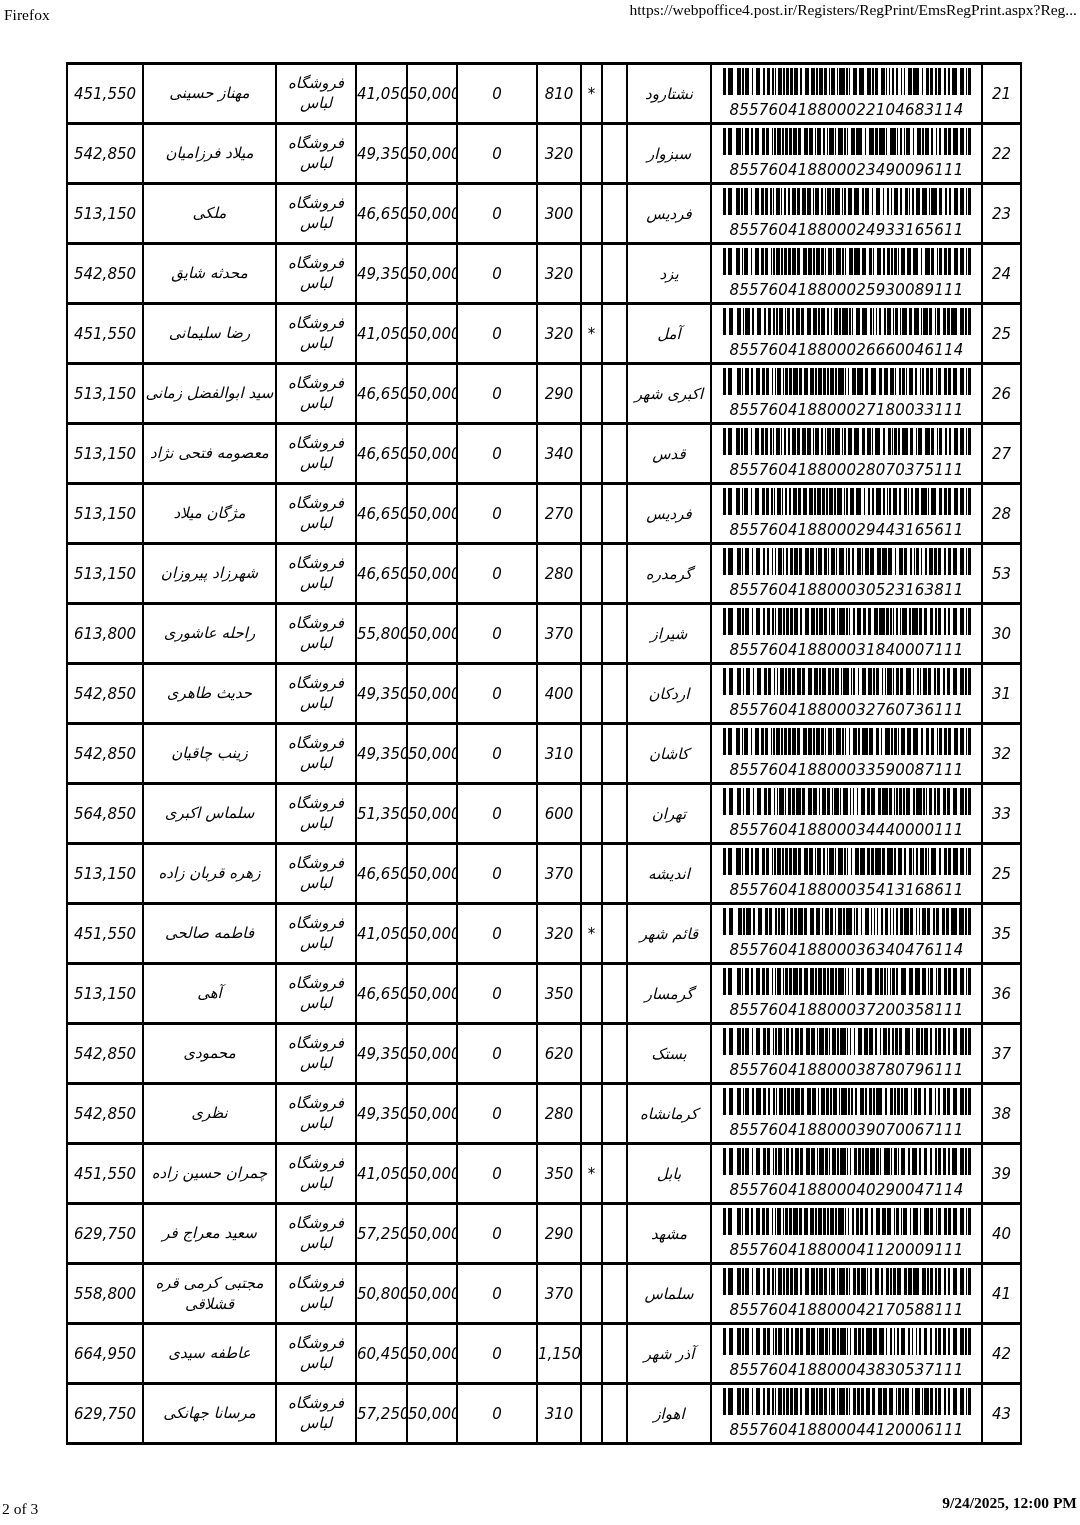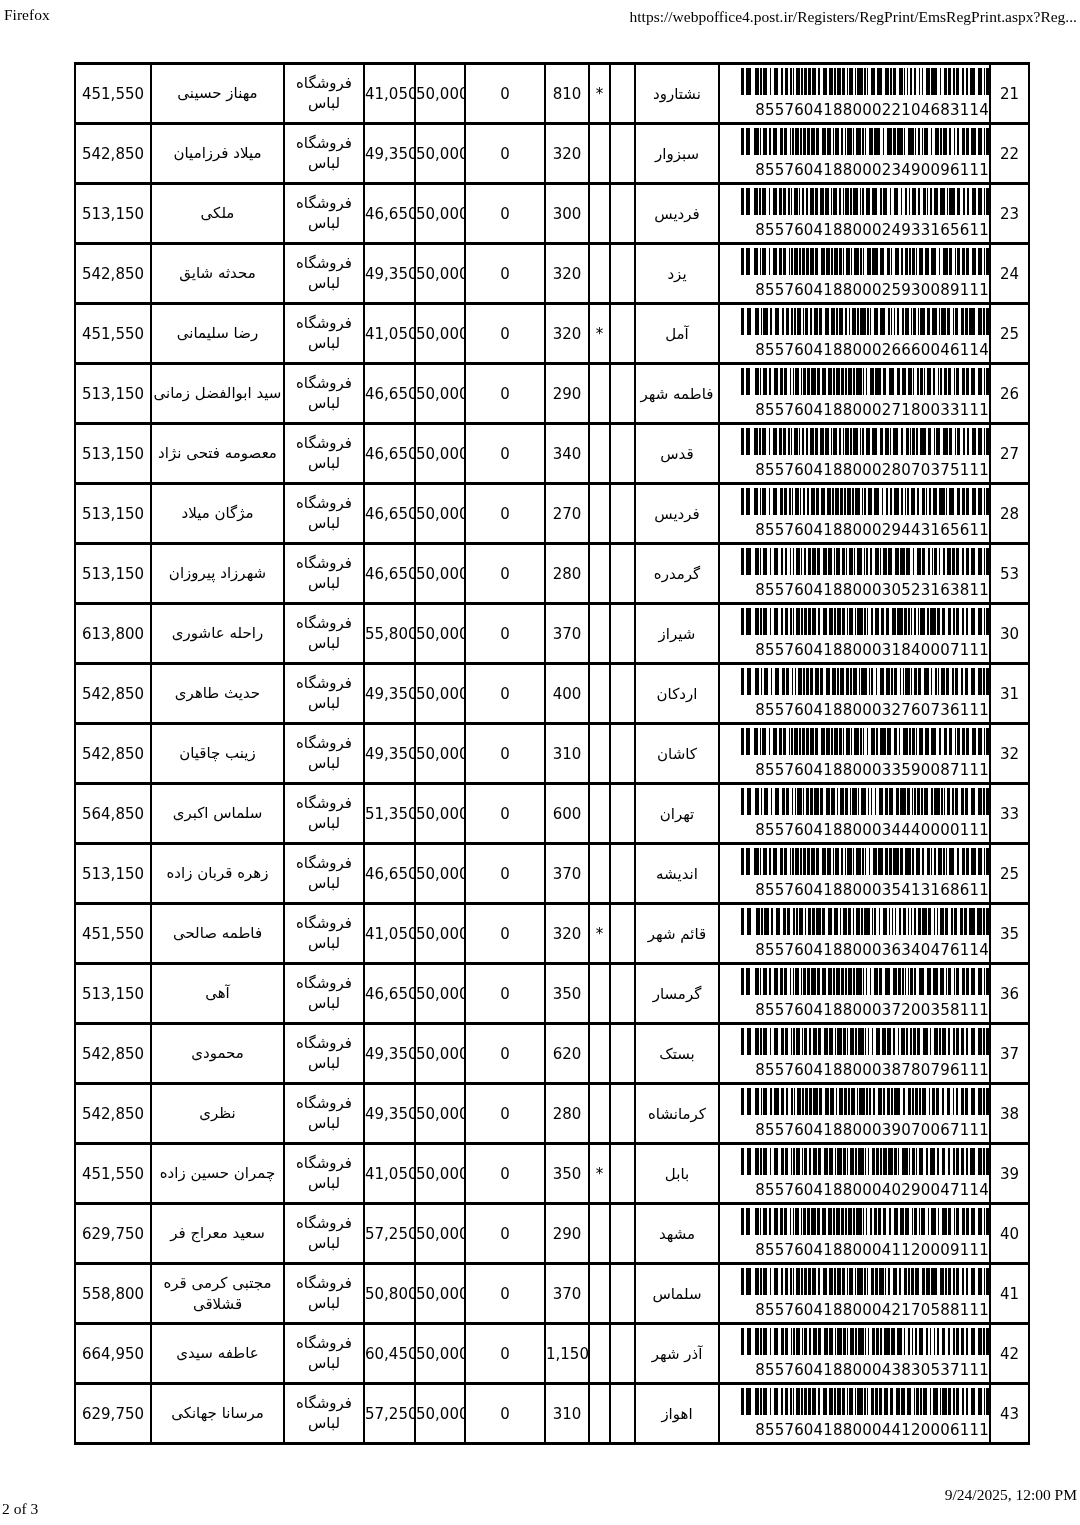--- a/index.html
+++ b/index.html
@@ -13,52 +13,53 @@
   }
   
   .chrome{
     position:absolute;
     font-family:"Liberation Serif",serif;
     font-size:15.5px;
     color:#000;
     white-space:nowrap;
   }
   .hdr-left{top:6px;left:4px;}
-  .hdr-right{top:8px;right:3px;}
+  .hdr-right{top:1px;right:3px;}
   .ftr-left{bottom:7px;left:2px;margin-top:32px;}
-  .ftr-right{bottom:21px;right:3px;}
+  .ftr-right{bottom:13px;right:3px;font-weight:bold;}
 
   
   table.reg{
     position:absolute;
-    left:74px;top:62px;
+    left:66px;top:62px;
     width:954px;
     border-collapse:collapse;
     table-layout:fixed;
+    font-style:italic;
   }
   table.reg td{
     border-left:2px solid #000;
     border-right:2px solid #000;
     border-top:3px solid #000;
     border-bottom:3px solid #000;
     padding:0;
     text-align:center;
     vertical-align:middle;
     font-size:15px;
     overflow:hidden;
     background:#fff;
   }
   table.reg tr{height:60px;}
   td.c-name,td.c-city,td.c-store{font-size:14px;}
   td.c-store{line-height:1.3;padding:0 3px;}
   td.c-name{line-height:1.35;padding:0 4px;}
   td.c-fee,td.c-ins{font-size:14.5px;}
   td.c-weight{font-size:14.5px;}
   td.c-star{font-size:16px;}
-  .bc-wrap{display:block;text-align:right;}
+  .bc-wrap{display:block;}
   .bc-bars{width:248px;height:27px;margin:1px auto 0 auto;}
   .bc-num{
     font-size:15px;
     margin-top:2px;
     font-family:"DejaVu Sans","Liberation Sans",sans-serif;
     letter-spacing:0.2px;
   }
 </style>
 </head>
 <body>
@@ -452,21 +453,21 @@
         <tr>
       <td class="c-total">513,150</td>
       <td class="c-name" dir="rtl">سید ابوالفضل زمانی</td>
       <td class="c-store" dir="rtl">فروشگاه لباس</td>
       <td class="c-fee">46,650</td>
       <td class="c-ins">50,000</td>
       <td class="c-zero">0</td>
       <td class="c-weight">290</td>
       <td class="c-star"></td>
       <td class="c-blank"></td>
-      <td class="c-city" dir="rtl">فاطمه شهر</td>
+      <td class="c-city" dir="rtl">اکبری شهر</td>
       <td class="c-barcode">
         <span class="bc-wrap">
           <span class="bc-bars"><svg width="248" height="27" shape-rendering="crispEdges">
                   <rect x="0.00" y="0" width="2.71" height="27" fill="#000000"></rect>
                   <rect x="5.42" y="0" width="4.07" height="27" fill="#000000"></rect>
                   <rect x="13.55" y="0" width="4.07" height="27" fill="#000000"></rect>
                   <rect x="18.97" y="0" width="1.36" height="27" fill="#000000"></rect>
                   <rect x="21.68" y="0" width="4.07" height="27" fill="#000000"></rect>
                   <rect x="28.46" y="0" width="1.36" height="27" fill="#000000"></rect>
                   <rect x="32.52" y="0" width="4.07" height="27" fill="#000000"></rect>

